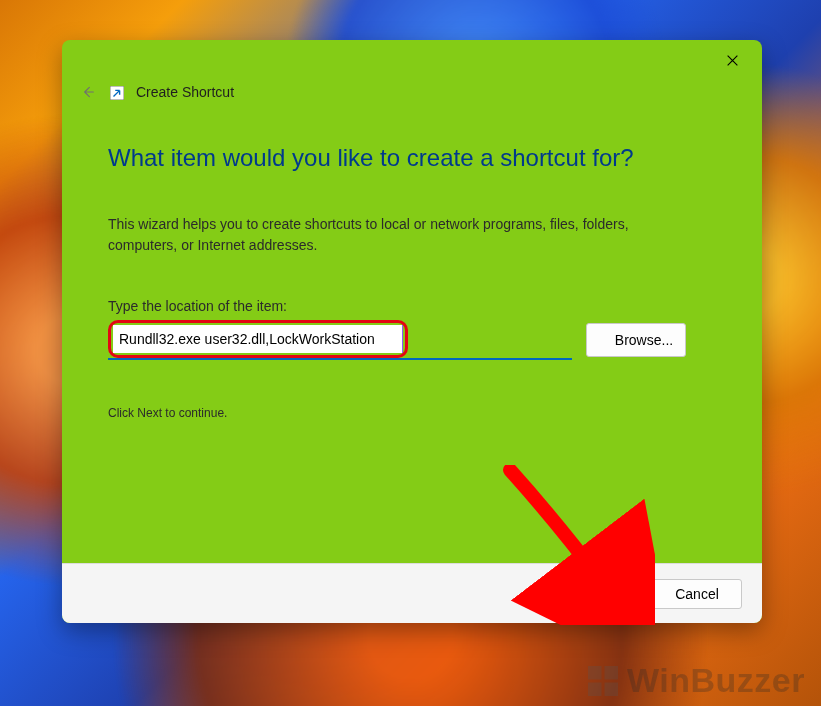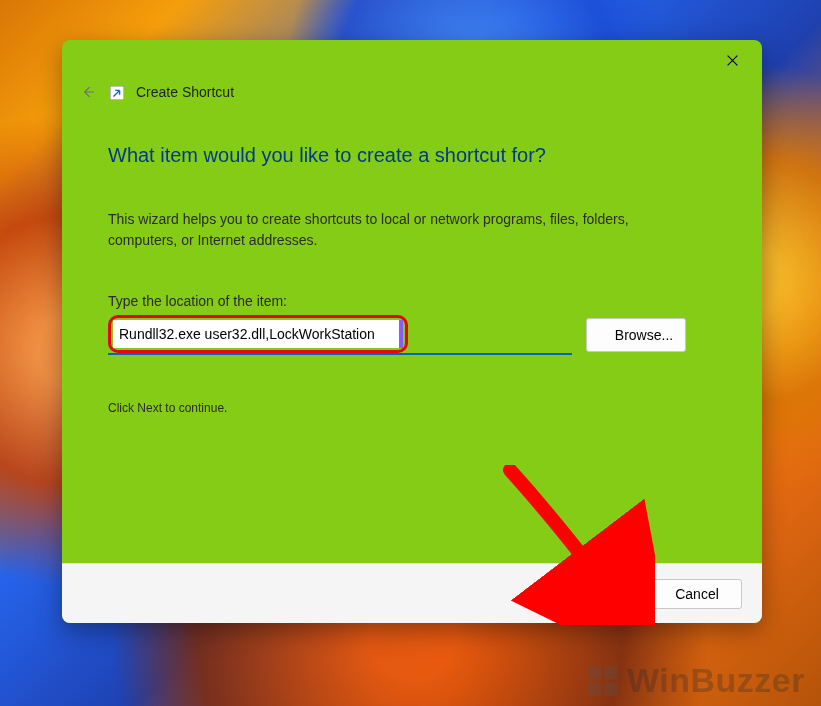--- a/index.html
+++ b/index.html
@@ -30,29 +30,29 @@
     .close-btn svg{width:13px;height:13px;}
 
     .header{display:flex;align-items:center;gap:10px;padding:0 14px 6px 14px;}
     .back-btn{width:24px;height:24px;display:flex;align-items:center;justify-content:center;color:#6b6b6b;border:none;background:none;cursor:default;}
     .back-btn svg{width:16px;height:16px;}
     .shortcut-icon{width:16px;height:16px;display:flex;align-items:flex-end;justify-content:flex-start;}
     .shortcut-icon svg{width:14px;height:14px;}
     .hdr-title{font-size:14px;color:#1f1f1f;}
 
     .content{flex:1;padding:34px 46px 10px 46px;}
-    .heading{font-size:20px;color:#003a8c;font-weight:400;margin-bottom:42px;}
+    .heading{font-size:24px;color:#003a8c;font-weight:400;margin-bottom:42px;}
     .desc{font-size:14px;color:#2b2b2b;line-height:1.5;margin-bottom:42px;max-width:560px;}
     .field-label{font-size:14px;color:#2b2b2b;margin-bottom:6px;}
     .field-row{display:flex;align-items:center;gap:14px;}
     .highlight-box{border:3px solid #e30613;border-radius:10px;padding:2px;display:inline-block;}
     .loc-input{
       width:290px;height:28px;border:none;outline:none;font-size:14px;color:#000;
       padding:0 6px;font-family:inherit;
-      border-right:4px solid #8b5cf6; 
+      border-right:1px solid #8b5cf6; 
     }
     .input-underline{height:2px;background:#0067c0;width:464px;margin-top:0;}
     .browse-btn{
       width:100px;height:34px;border:1px solid #c9c9c9;background:#fdfdfd;
       font-size:14px;color:#000;cursor:pointer;border-radius:3px;padding-left:16px;
     }
     .continue-txt{font-size:12px;color:#2b2b2b;margin-top:46px;}
 
     .footer{
       height:60px;border-top:1px solid #dcdcdc;background:#f5f5f5;

